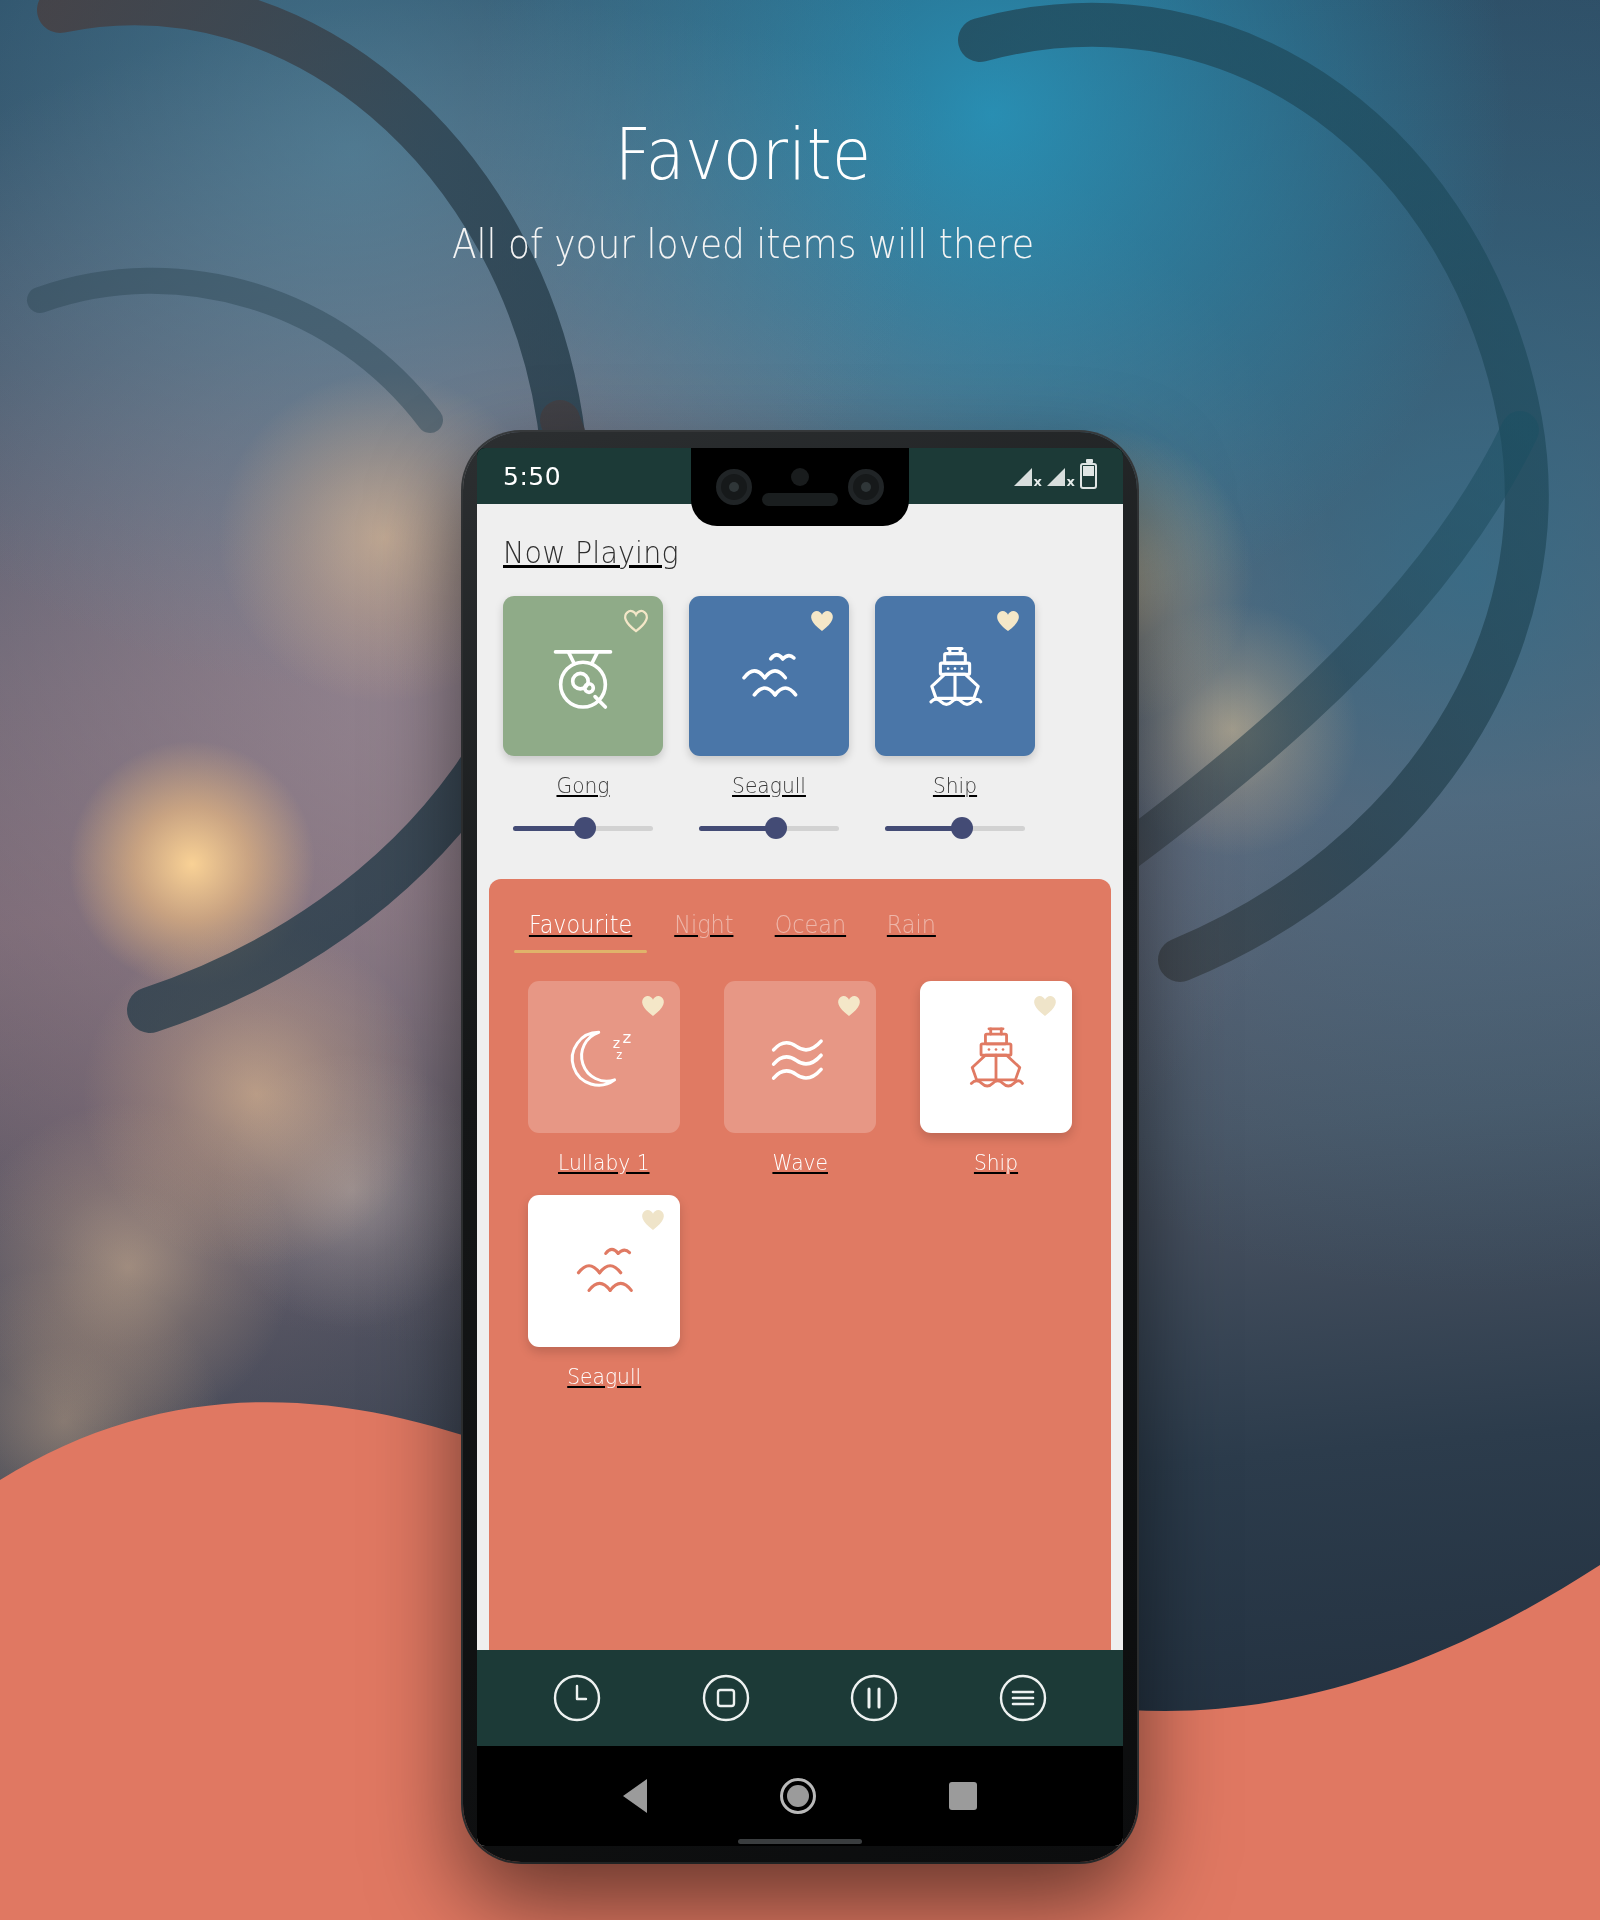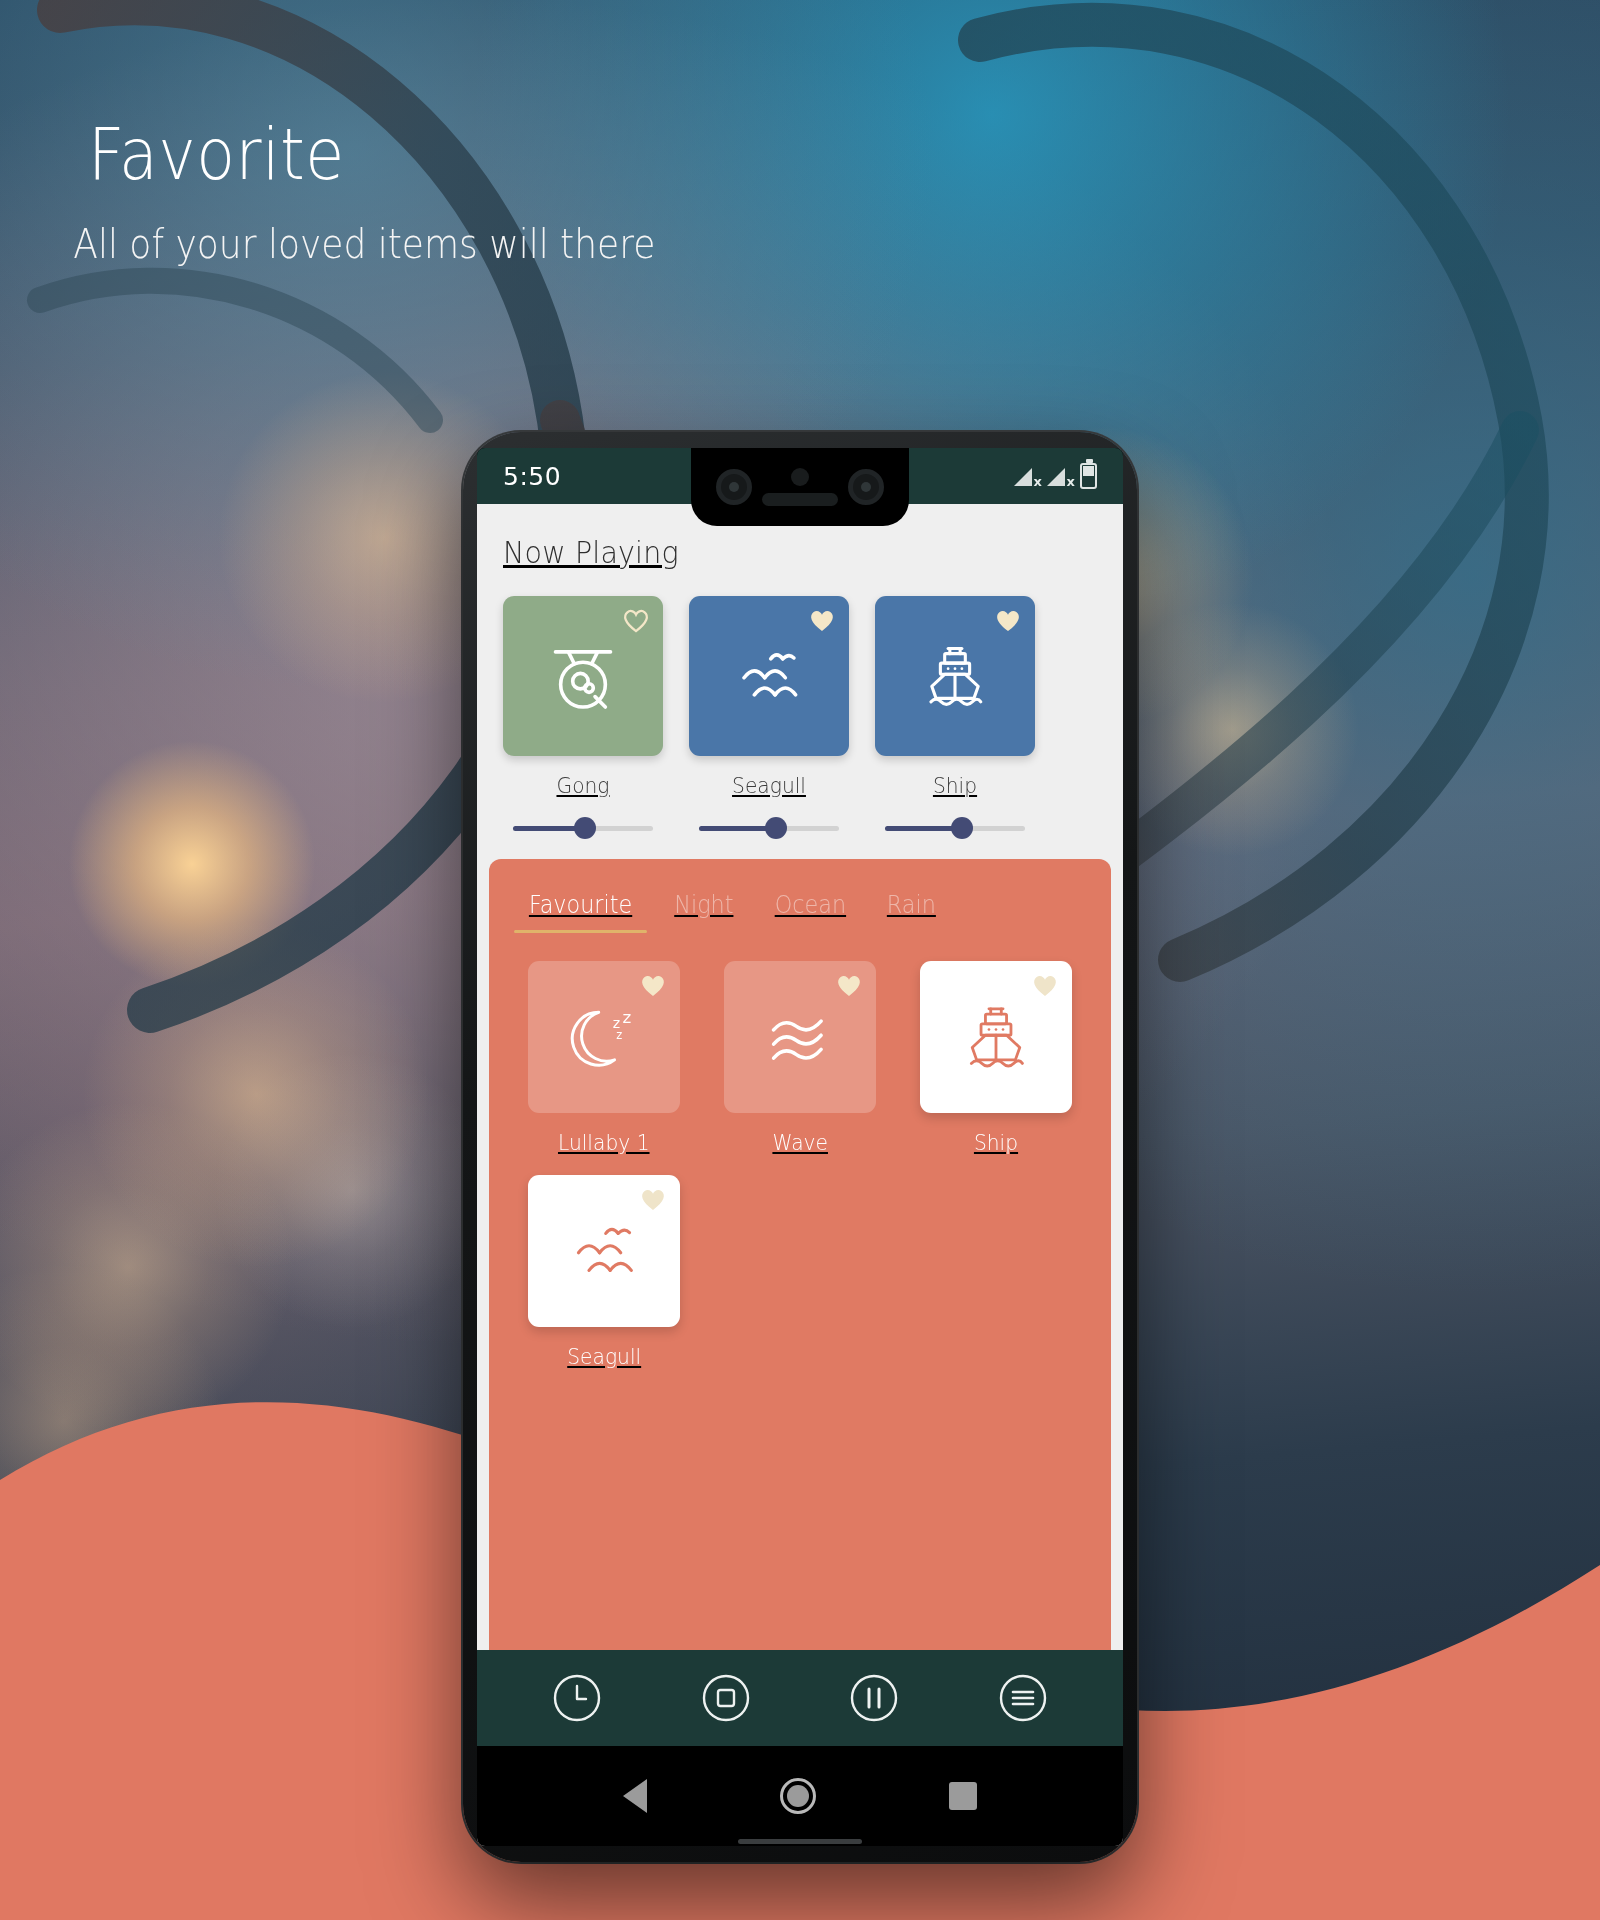--- a/index.html
+++ b/index.html
@@ -31,22 +31,22 @@
       linear-gradient(175deg, #2a4a62 0%, #3b4f64 18%, #5c5a6a 34%, #6e6270 45%, #4e5665 60%, #2c3c4c 76%, #1d2a38 100%);
   }
   
   #bg-arcs { position: absolute; inset: 0; }
 
   
   #coral-wave { position: absolute; left: 0; bottom: 0; width: 1600px; height: 740px; }
 
   
   .head-wrap {
-    position: absolute; top: 118px; left: 0; width: 1466px;
-    text-align: left; z-index: 6;
+    position: absolute; top: 118px; left: 10px; width: 1466px;
+    text-align: center; z-index: 6;
   }
   #page-title {
     font-family: "DejaVu Sans", sans-serif;
     font-weight: 300;
     font-size: 72px;
     letter-spacing: 0.5px;
     color: #ffffff;
     line-height: 1;
     transform: scaleX(0.88);
   }
@@ -129,21 +129,21 @@
   .np-label { text-align: center; font-size: 22px; font-weight: 300; color:#3b3b3b; margin-top: 17px; transform: scaleX(0.92);}
   .heart { position: absolute; top: 11px; right: 13px; width: 28px; height: 26px; }
 
   .slider { margin-top: 19px; position: relative; height: 22px; display:flex; align-items:center;}
   .slider-track { position:absolute; left:10px; right:10px; height:5px; border-radius:3px; background:#d2d2d2; }
   .slider-fill { position:absolute; left:10px; height:5px; border-radius:3px; background:#434b75; }
   .slider-thumb { position:absolute; width:22px; height:22px; border-radius:50%; background:#434b75; transform: translateX(-11px); }
 
   
   #lib-panel {
-    margin: 0 12px 0 12px;
+    margin: 20px 12px 0 12px;
     background: #e07a63;
     border-radius: 12px 12px 0 0;
     flex: 1;
     display: flex; flex-direction: column;
     overflow: hidden;
   }
   #tabs { display: flex; padding: 26px 20px 0 20px; gap: 4px; flex:none; }
   .tab { padding: 6px 16px 14px 16px; font-size: 24px; font-weight: 300; color: rgba(255,255,255,0.45); position: relative; transform: scaleX(0.93); }
   .tab.active { color: #ffffff; }
   .tab.active::after {

